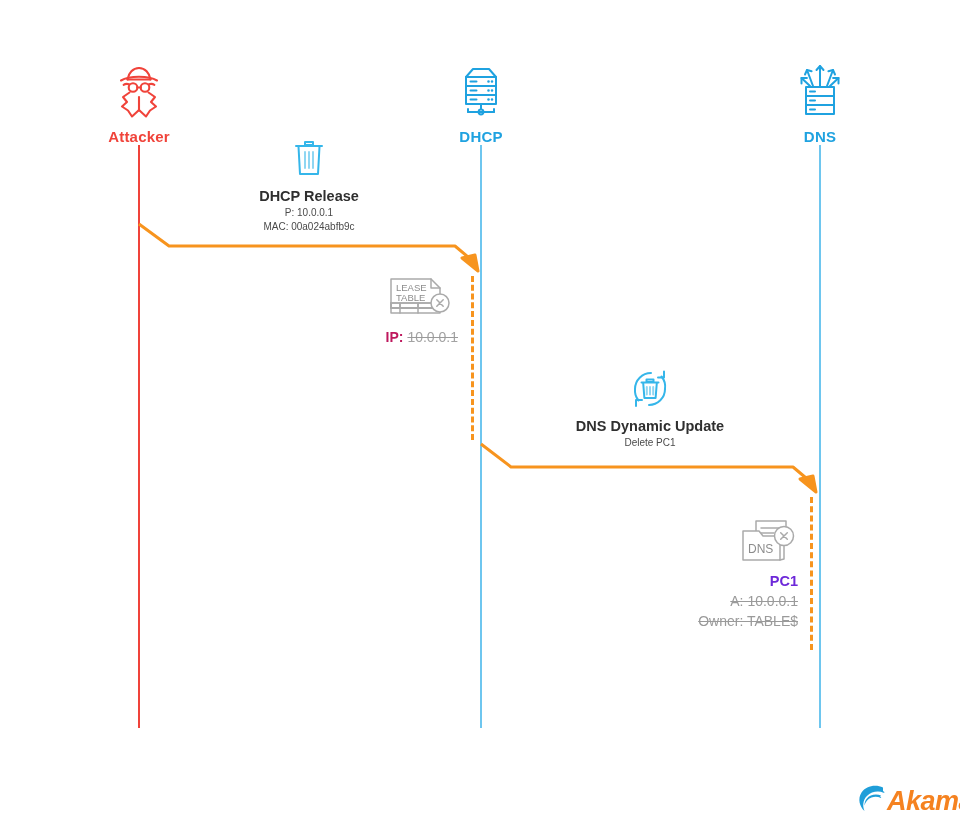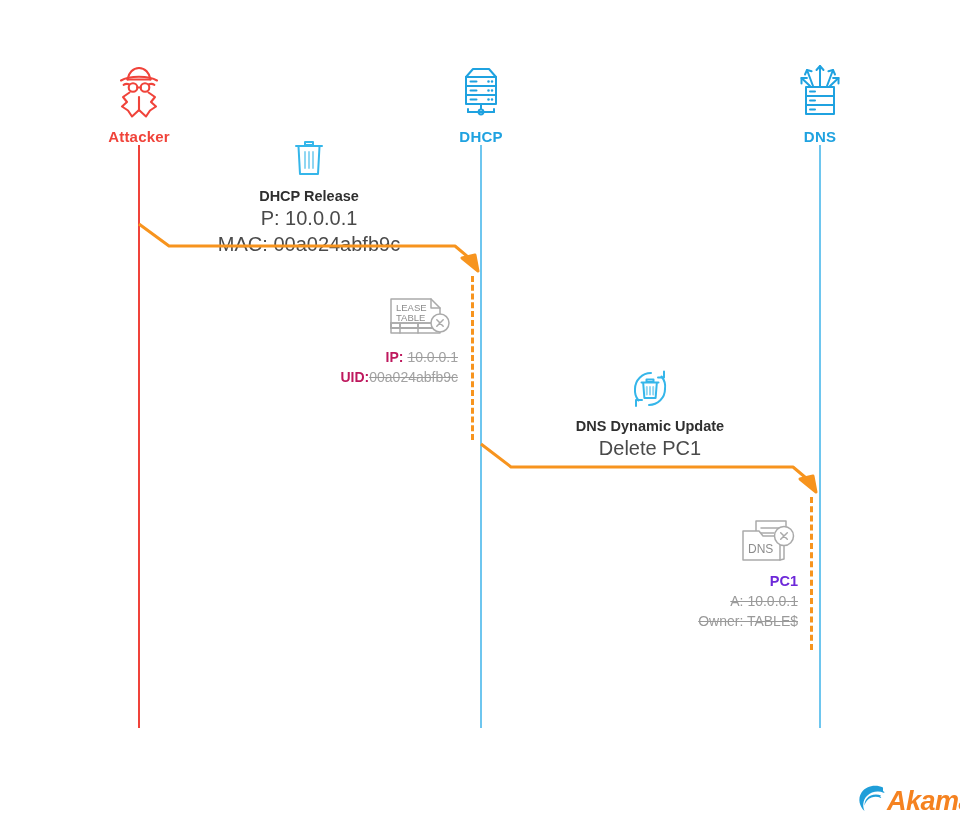--- a/index.html
+++ b/index.html
@@ -65,21 +65,21 @@
     align-items: center;
     justify-content: center;
   }
   .msg .msg-title {
     font-size: 14.5px;
     font-weight: bold;
     color: #2f2f2f;
     margin-top: 6px;
   }
   .msg .msg-line {
-    font-size: 20px;
+    font-size: 10px;
     color: #4a4a4a;
     margin-top: 3px;
   }
 
   
   .record {
     position: absolute;
     text-align: right;
   }
   .record .rec-icon {
@@ -222,41 +222,38 @@
     <div class="msg-line">MAC: 00a024abfb9c</div>
   </div>
 
   <svg class="arrow-svg" style="left:0; top:0; width:960px; height:840px;">
     <path d="M139,224 L169,246 L455,246 L474,262" fill="none" stroke="#f7941e" stroke-width="3" stroke-linejoin="round" stroke-linecap="butt"></path>
     <path d="M478,271 L462,258 L475,255 Z" fill="#f7941e" stroke="#f7941e" stroke-width="3" stroke-linejoin="round"></path>
   </svg>
 
   <div class="dashed" style="left:471px; top:276px; height:164px;"></div>
 
-  <div class="record" style="left:255px; top:295px; width:203px;">
+  <div class="record" style="left:255px; top:275px; width:203px;">
     <div class="rec-icon">
       <svg width="70" height="50" viewBox="0 0 70 50" fill="none" stroke="#aaaaaa" stroke-width="1.5" stroke-linejoin="round" stroke-linecap="round">
         <path d="M3 4h40l9 9v20H3z" fill="#ffffff"></path>
         <path d="M43 4v9h9"></path>
         <text x="8" y="16" font-family="'Liberation Sans', sans-serif" font-size="9.5" fill="#8c8c8c" stroke="none">LEASE</text>
         <text x="8" y="26" font-family="'Liberation Sans', sans-serif" font-size="9.5" fill="#8c8c8c" stroke="none">TABLE</text>
         <path d="M3 28h49M3 33h49M12 28v5M30 28v5M12 33v0"></path>
         <path d="M3 28v5h49v-5"></path>
         <path d="M3 28h49v10H3z"></path>
         <path d="M12 28v10M30 28v10M3 33h49"></path>
         <circle cx="52" cy="28" r="9" fill="#ffffff"></circle>
         <path d="M48.8 24.8l6.4 6.4M55.2 24.8l-6.4 6.4"></path>
       </svg>
     </div>
     <div class="rec-row">
       <span class="rec-key">IP:</span>
       <span class="rec-val">10.0.0.1</span>
-    </div>
-    <div class="rec-row">
-      <span class="rec-key">UID:</span><span class="rec-val">00a024abfb9c</span>
     </div>
   </div>
 
   <div class="msg" style="left:500px; top:366px;">
     <div class="msg-icon">
       <svg width="46" height="46" viewBox="0 0 46 46" fill="none" stroke="#35b6ea" stroke-width="2" stroke-linecap="round" stroke-linejoin="round">
         <path d="M34.5 10.5A16 16 0 0 1 38 23"></path>
         <path d="M31 11.5h6v-6"></path>
         <path d="M11.5 34.5A16 16 0 0 1 8 23"></path>
         <path d="M15 34h-6v6"></path>

